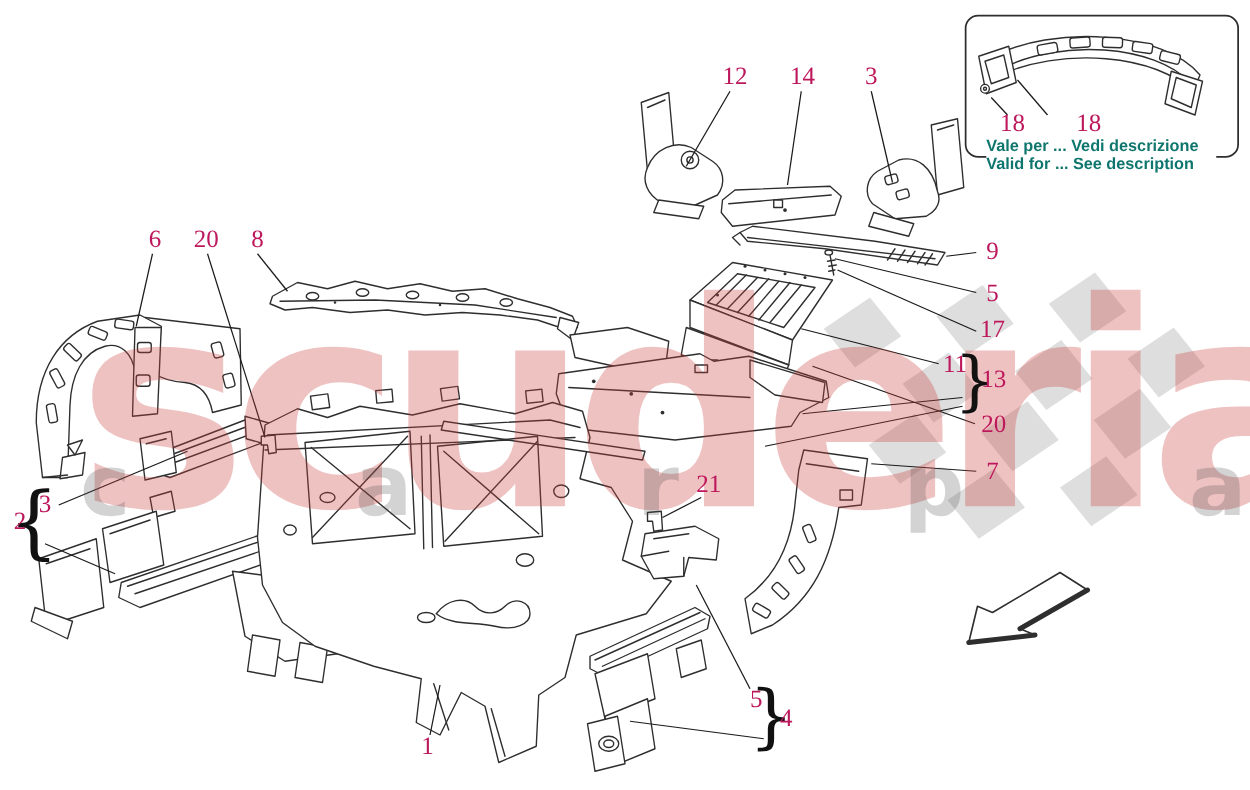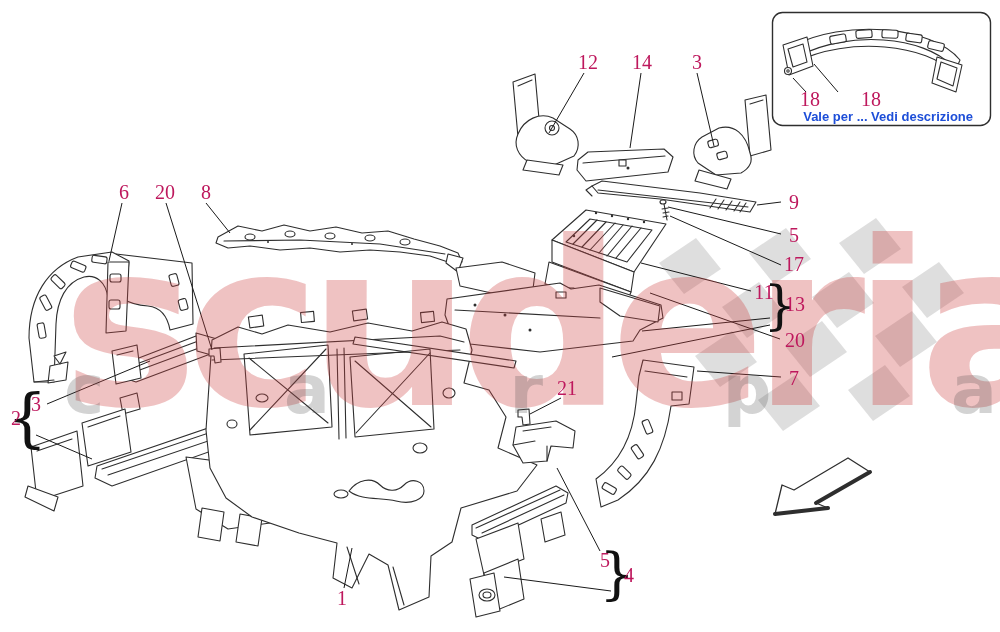--- a/index.html
+++ b/index.html
@@ -18,22 +18,22 @@
   .wm-tag{position:absolute;left:64px;top:356px;font-size:68px;font-weight:bold;
       letter-spacing:78px;line-height:1;white-space:nowrap;color:rgba(70,70,70,0.24);
       font-family:"DejaVu Sans", sans-serif;pointer-events:none;}
   .callout{position:absolute;transform:translate(-50%,-50%);font-size:20px;color:#be185d;
       font-family:Liberation Serif, serif;}
   .brace{position:absolute;transform:translate(-50%,-50%);color:#111;
       font-family:"DejaVu Serif", serif;font-weight:400;line-height:1;}
   #brace-left{left:27px;top:418px;font-size:64px;}
   #brace-mid{left:780px;top:305px;font-size:52px;}
   #brace-bottom{left:617px;top:574px;font-size:56px;}
-  .inset-caption{position:absolute;left:789px;top:110px;width:184px;text-align:right;
-      background:#ffffff;font-weight:bold;font-size:13px;line-height:14px;color:#1d4ed8;}
+  .inset-caption{position:absolute;left:789px;top:110px;width:184px;text-align:left;
+      background:#ffffff;font-weight:bold;font-size:13px;line-height:14px;color:#0f766e;}
 </style>
 </head>
 <body>
 
 <div id="stage">
 
   <svg width="1000" height="632" viewBox="0 0 1000 632">
 
     <g class="flag">
       <polygon points="696,238 721,269 684,294 659,263"></polygon>
@@ -300,15 +300,16 @@
       <div class="callout" style="left: 794px; top: 235px;">5</div>
       <div class="callout" style="left: 794px; top: 264px;">17</div>
       <div class="callout" style="left: 843px; top: 99px; margin-left: 28px;">18</div>
       <div class="callout" style="left: 810px; top: 99px;">18</div>
       <div class="callout" style="left: 165px; top: 192px;">20</div>
       <div class="callout" style="left: 567px; top: 388px;">21</div>
     </div>
 
   <div class="inset-caption">
     <div>Vale per ... Vedi descrizione</div>
+    <div>Valid for ... See description</div>
   </div>
 
 </div>
 
 </body></html>

